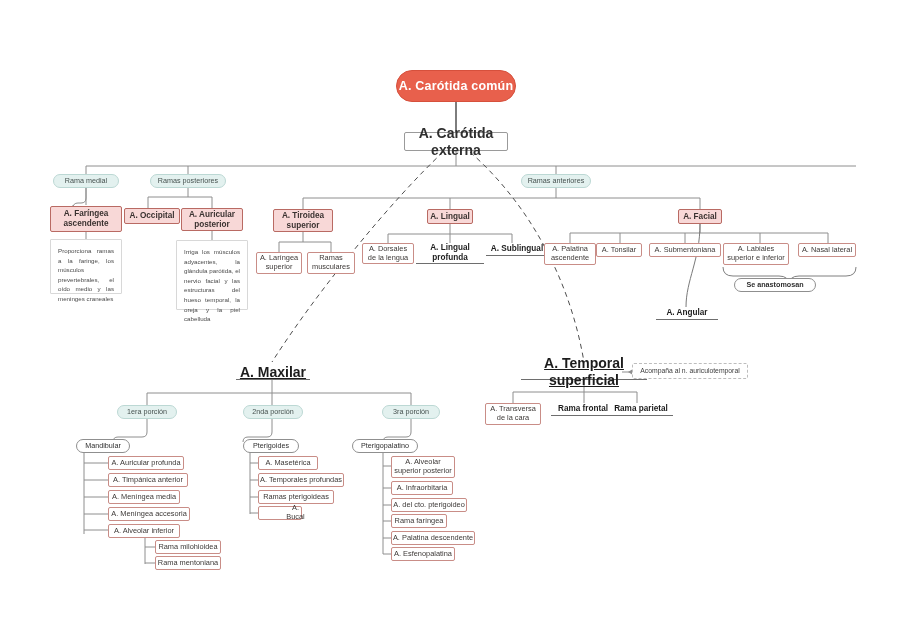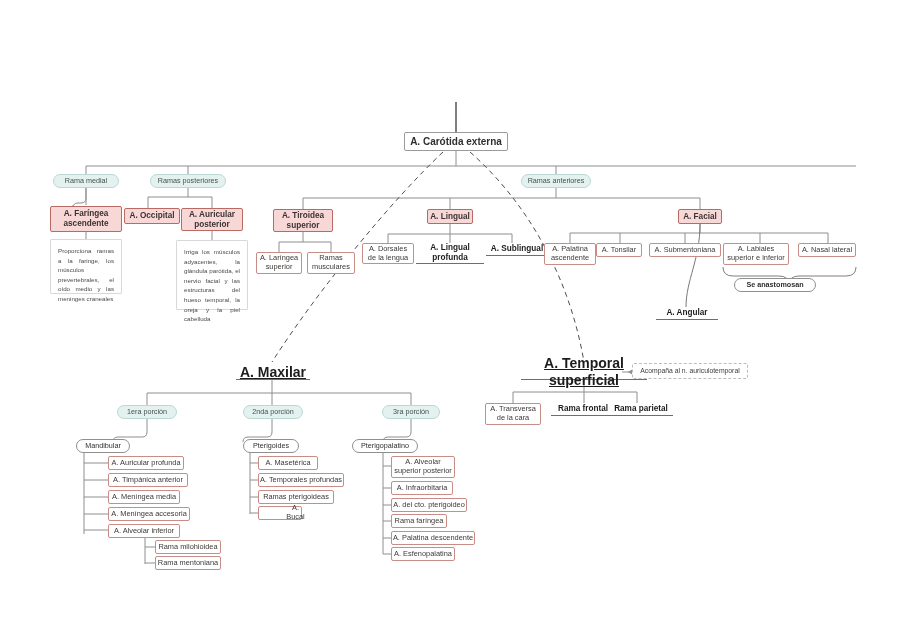--- a/index.html
+++ b/index.html
@@ -59,21 +59,21 @@
     border-radius: 2px;
     color: #3c3836;
     font-size: 7.4px;
   }
   
   .wgrey {
     background: #ffffff;
     border: 1px solid #9a9a9a;
     border-radius: 2px;
     color: #2f2f2f;
-    font-size: 10px;
+    font-size: 14px;
     font-weight: bold;
   }
   
   .pill {
     background: #e3f1ef;
     border: 1px solid #bcd8d4;
     border-radius: 11px;
     color: #46514f;
     font-size: 7.2px;
   }
@@ -217,20 +217,21 @@
       <line x1="513" y1="392" x2="637" y2="392"></line>
       <line x1="513" y1="392" x2="513" y2="403"></line>
       <line x1="584" y1="392" x2="584" y2="403"></line>
       <line x1="637" y1="392" x2="637" y2="403"></line>
 
       <path d="M628 372 L633 369 L633 375 Z" fill="#8e8e8e" stroke="none"></path>
       <line x1="622" y1="372" x2="630" y2="372"></line>
     </g>
   </svg>
 
+  <div class="node root" style="left:396px; top:70px; width:120px; height:32px;">A. Carótida común</div>
 
   <div class="node wgrey" style="left:404px; top:132px; width:104px; height:19px;">A. Carótida externa</div>
 
   <div class="node pill" style="left:53px; top:174px; width:66px; height:14px;">Rama medial</div>
   <div class="node pill" style="left:150px; top:174px; width:76px; height:14px;">Ramas posteriores</div>
   <div class="node pill" style="left:521px; top:174px; width:70px; height:14px;">Ramas anteriores</div>
 
   <div class="node pink" style="left:50px; top:206px; width:72px; height:26px;">A. Faríngea
 ascendente</div>
   <div class="node note" style="left:50px; top:239px; width:72px; height:55px;">Proporciona ramas a la faringe, los músculos prevertebrales, el oído medio y las meninges craneales</div>

